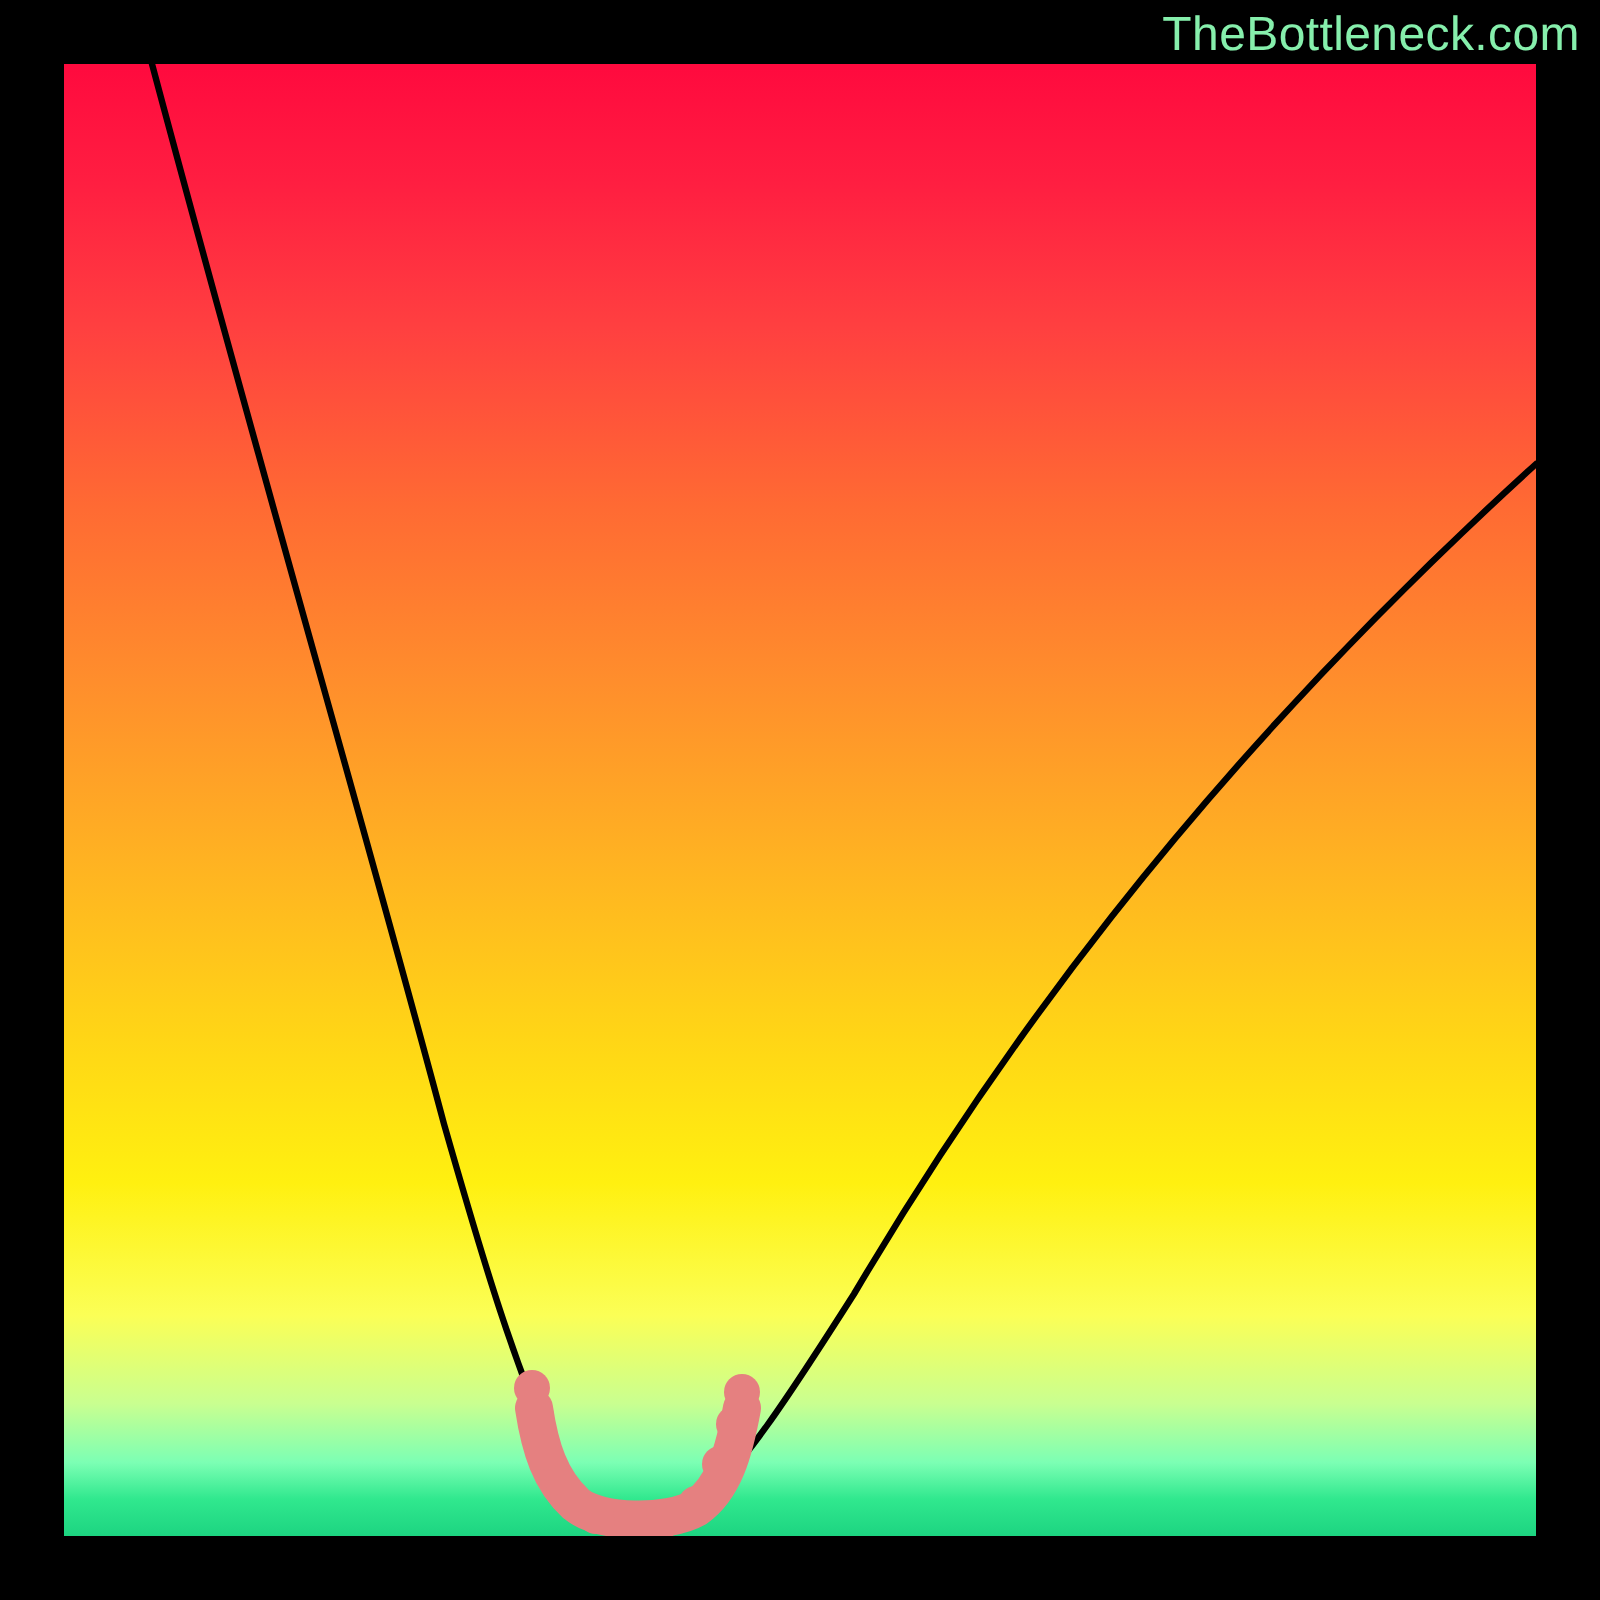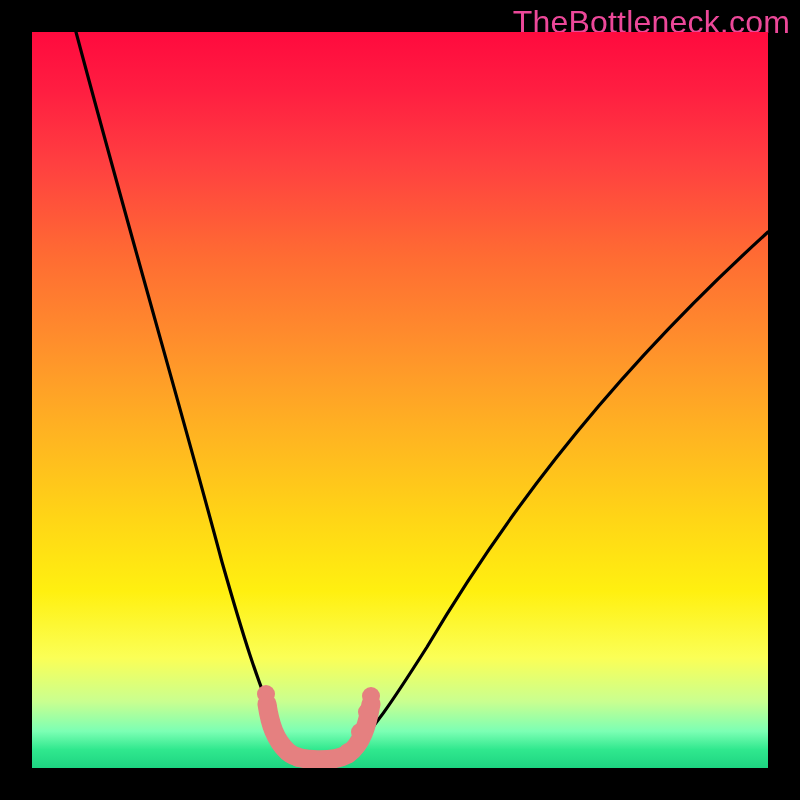--- a/index.html
+++ b/index.html
@@ -39,22 +39,22 @@
       #c9ff90 91%,
       #7cffb4 95%,
       #30e88e 97.5%,
       #1dd481 100%
     );
   }
   .watermark {
     position: absolute;
     top: 4px;
     right: 10px;
-    color: #ec4899;
-    font-size: 32px;
+    color: #86efac;
+    font-size: 24px;
     font-weight: 500;
     letter-spacing: 0.2px;
     pointer-events: none;
   }
   svg.curves {
     position: absolute;
     left: 0;
     top: 0;
   }
 </style>

